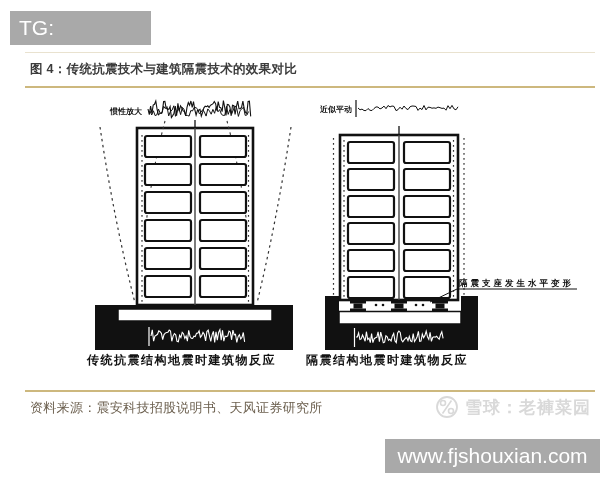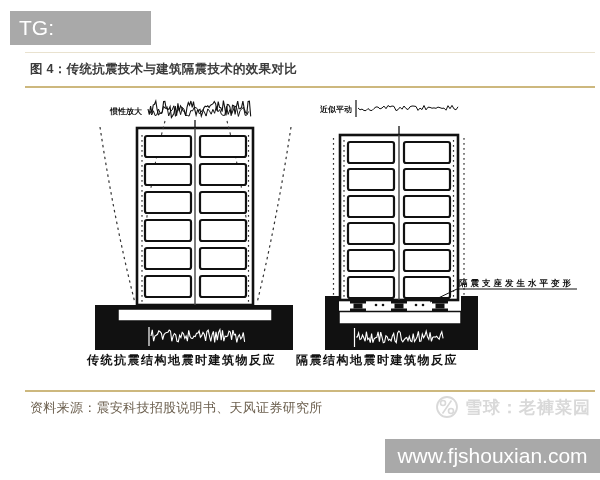--- a/index.html
+++ b/index.html
@@ -125,21 +125,21 @@
           <rect x="404" y="277" width="46" height="21" rx="2"></rect>
         </g>
 
       <text x="459" y="286" font-size="8.5" letter-spacing="3">隔震支座发生水平变形</text>
       <line x1="457" y1="289" x2="577" y2="289" stroke="#111" stroke-width="1"></line>
       <line x1="457" y1="289" x2="430" y2="302" stroke="#111" stroke-width="1"></line>
     </g>
   </svg>
 
   <div class="abs caption" style="left:87px;">传统抗震结构地震时建筑物反应</div>
-  <div class="abs caption" style="left:296px;">隔震结构地震时建筑物反应</div>
+  <div class="abs caption" style="left:306px;">隔震结构地震时建筑物反应</div>
 
   <div class="abs rule" style="top:390px;"></div>
   <div class="abs source">资料来源：震安科技招股说明书、天风证券研究所</div>
 
   <div class="abs watermark">
     <svg width="24" height="24" viewBox="0 0 24 24">
       <circle cx="12" cy="12" r="10" fill="none" stroke="#d9d9d9" stroke-width="1.8"></circle>
       <circle cx="8" cy="8" r="2.5" fill="none" stroke="#d9d9d9" stroke-width="1.6"></circle>
       <circle cx="16" cy="16" r="2.5" fill="none" stroke="#d9d9d9" stroke-width="1.6"></circle>
       <line x1="16.5" y1="5.5" x2="7.5" y2="18.5" stroke="#d9d9d9" stroke-width="1.6"></line>

